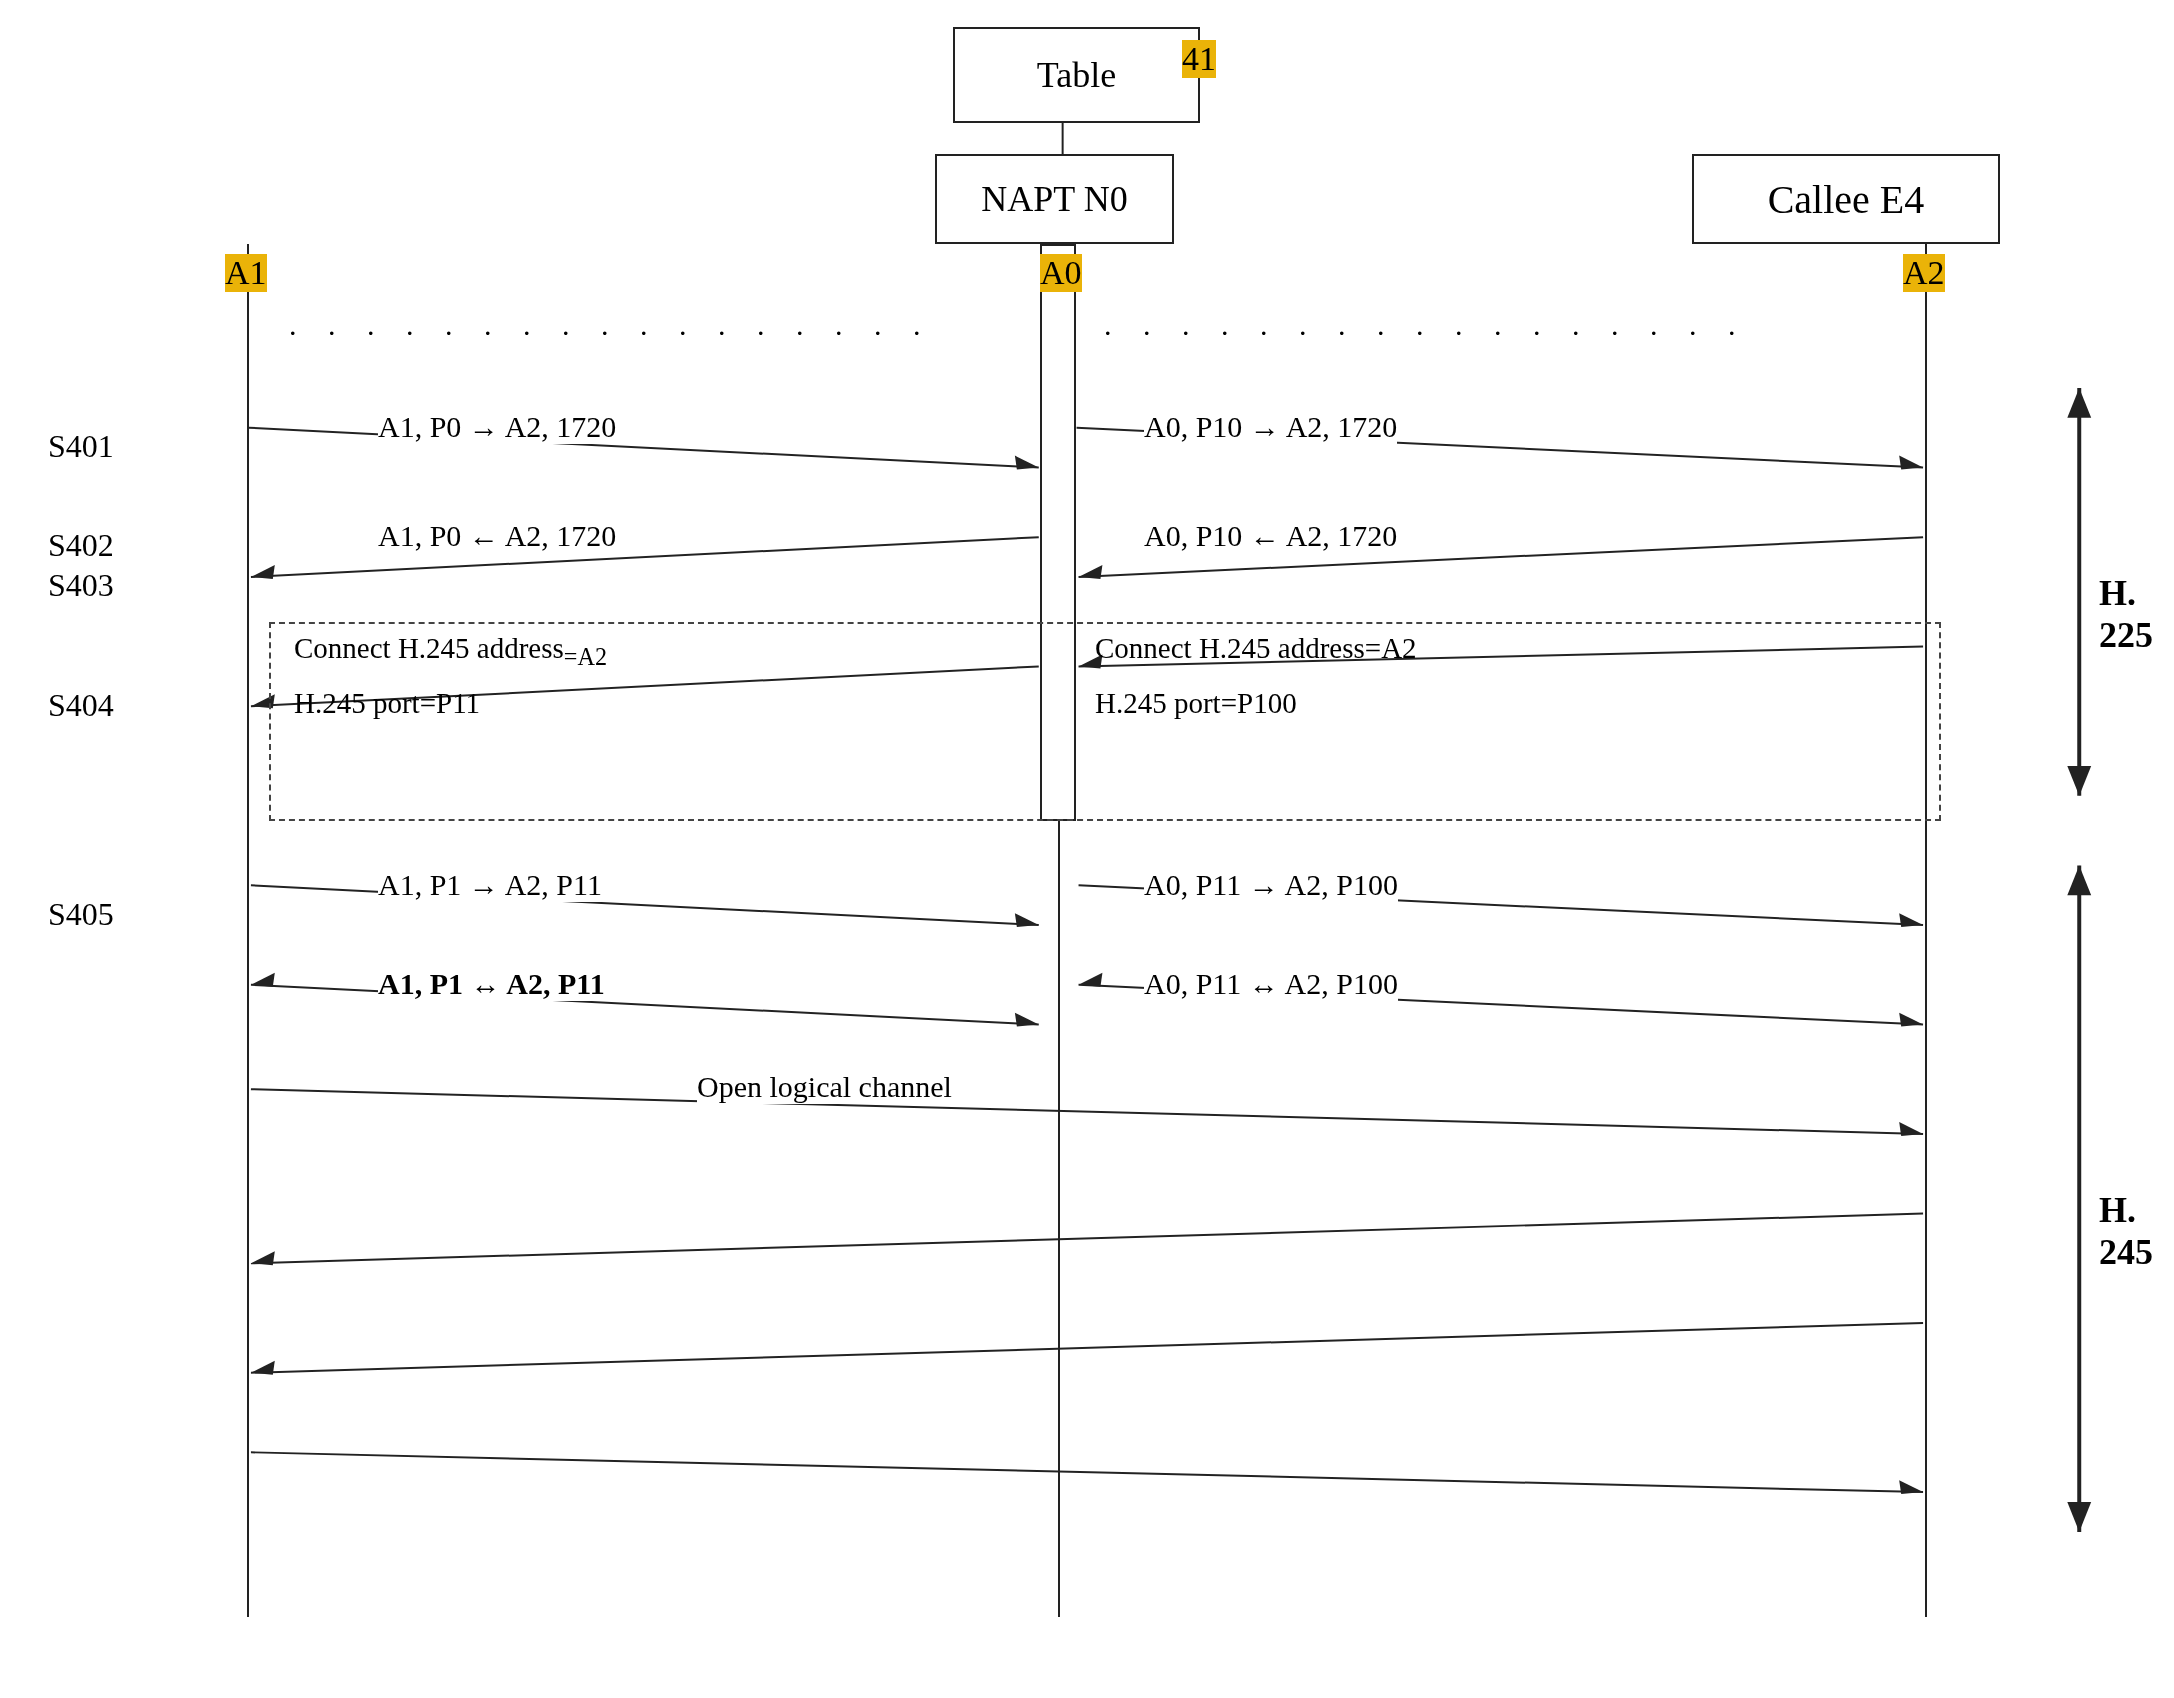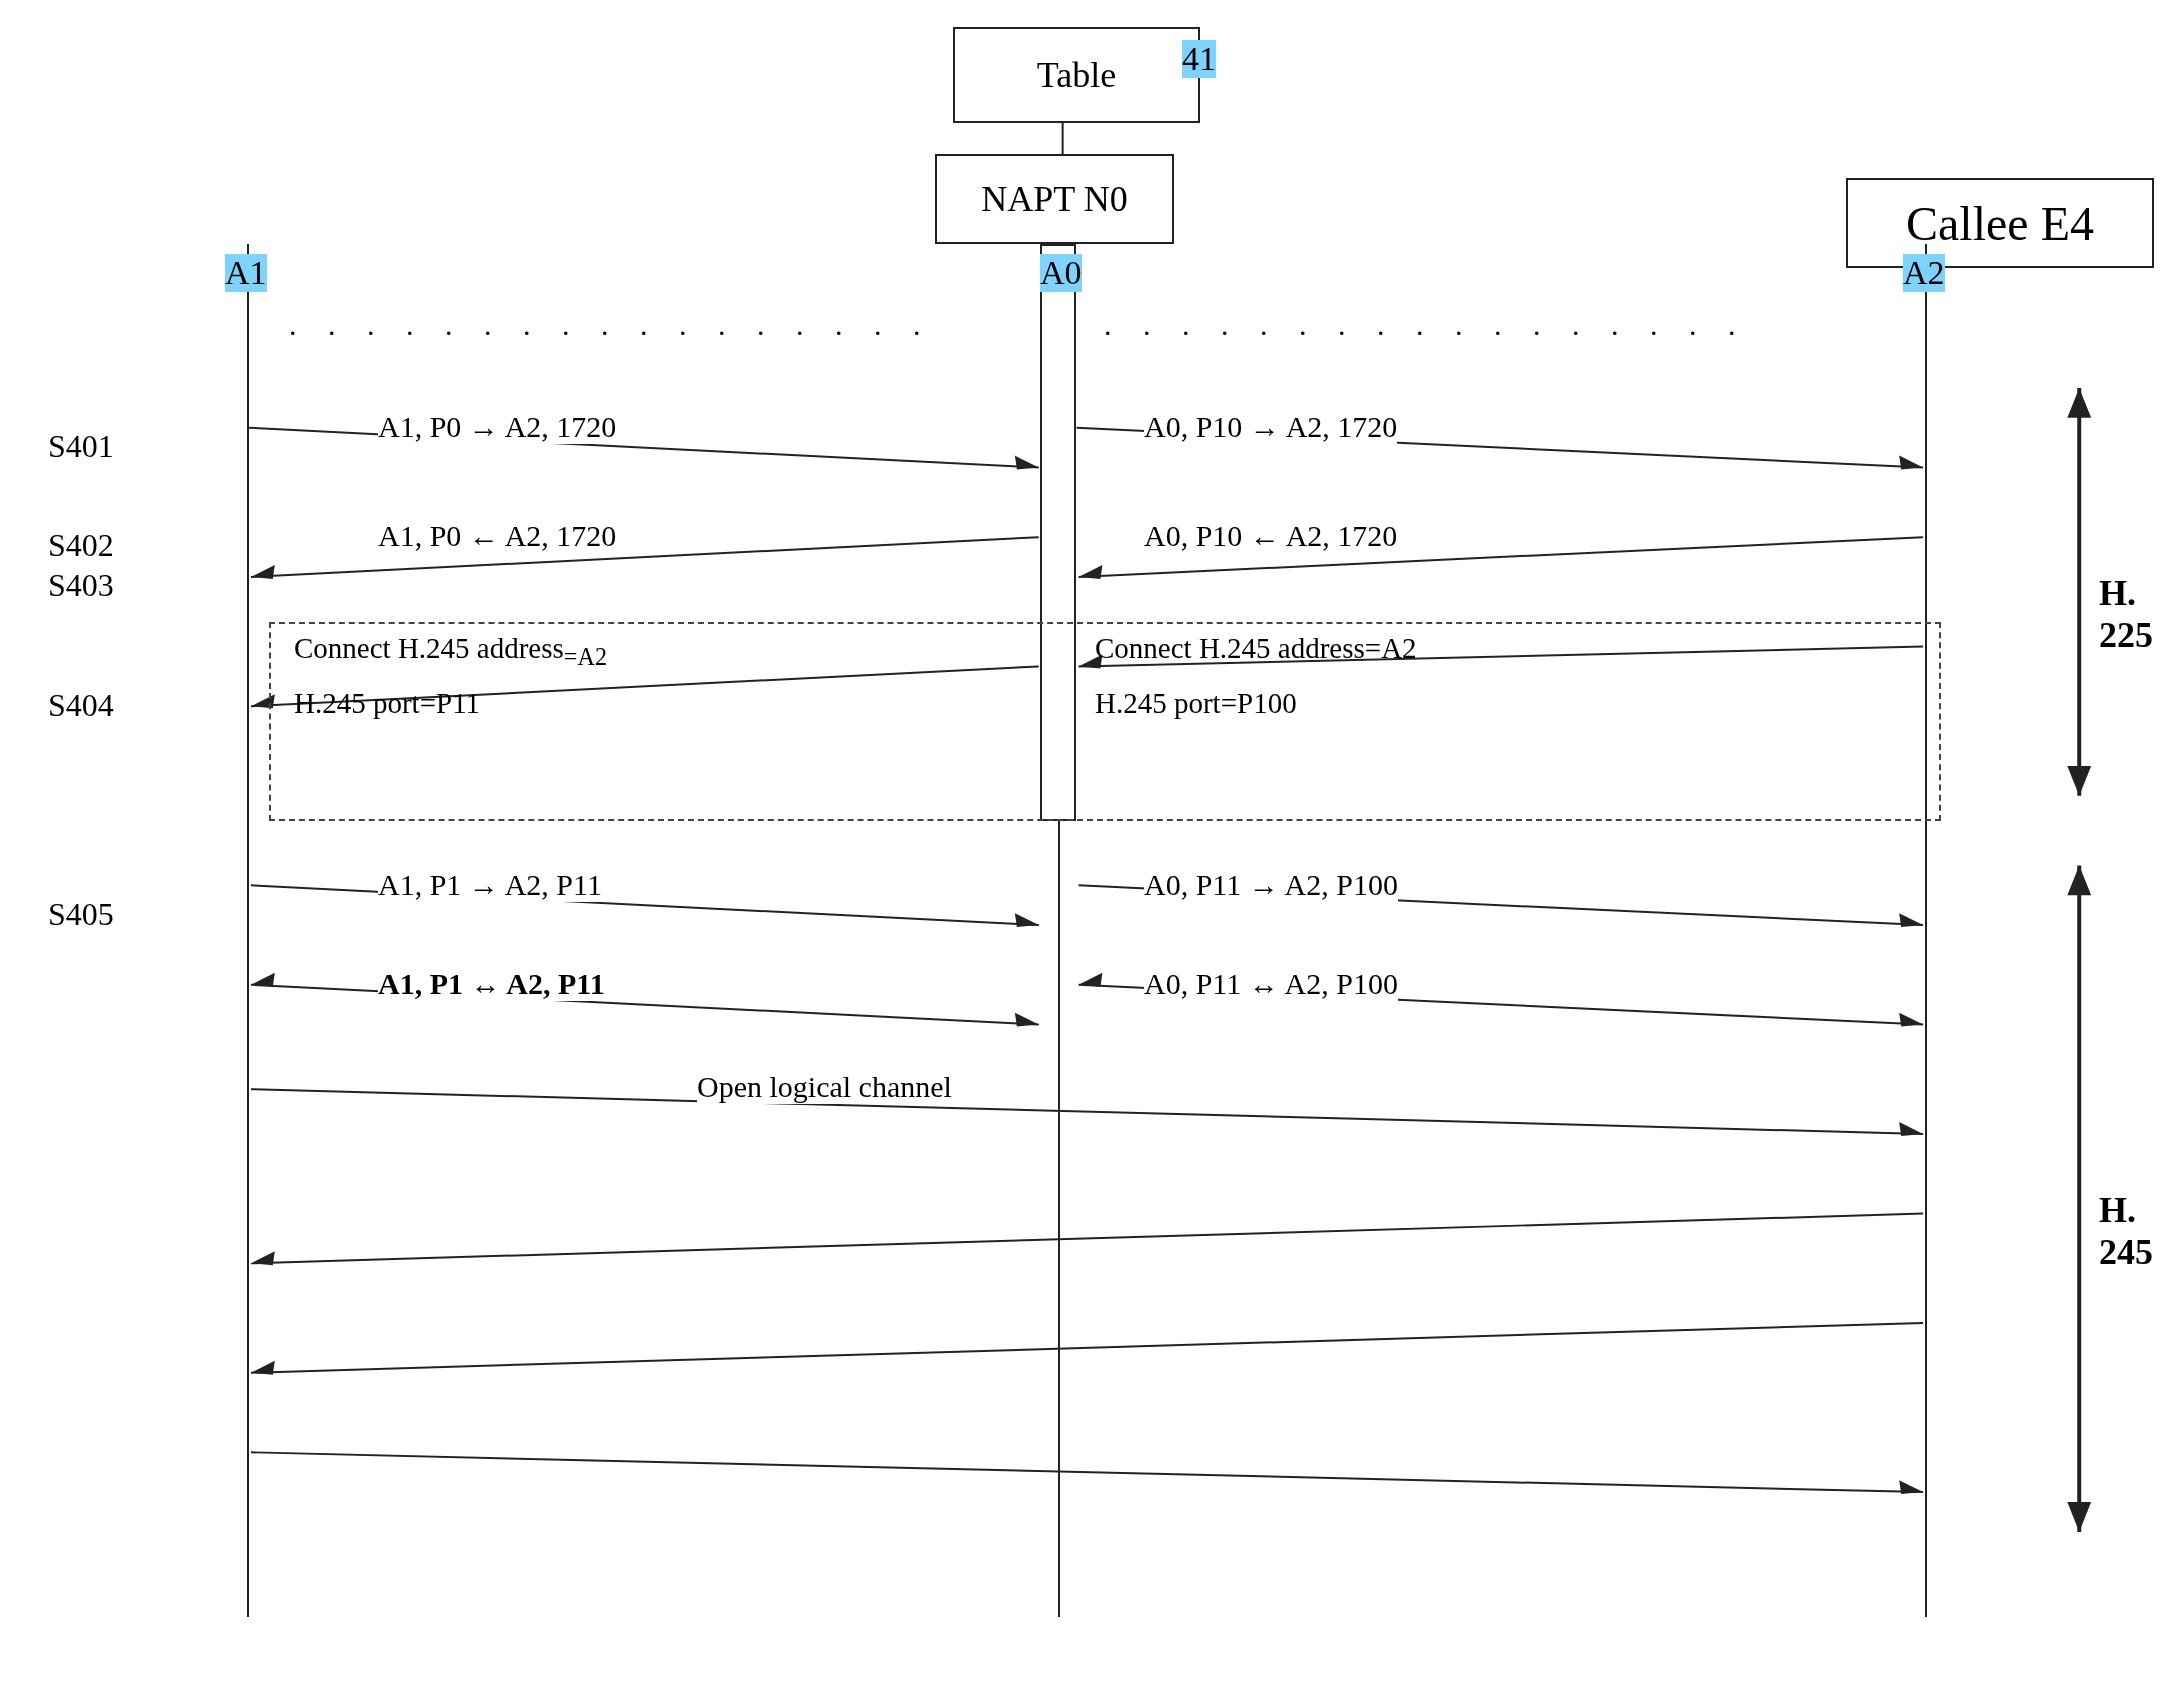--- a/index.html
+++ b/index.html
@@ -36,21 +36,21 @@
     
     .vline-thick {
       position: absolute;
       background: #fff;
       border: 2px solid #222;
     }
     
     .label {
       position: absolute;
       font-size: 32px;
-      background: #7dd3fc;
+      background: #eab308;
     }
     .step-label {
       position: absolute;
       font-size: 32px;
     }
     .section-label {
       position: absolute;
       font-size: 38px;
       font-weight: bold;
     }
@@ -83,21 +83,21 @@
 
   <div class="label" style="left:1182px; top:40px; font-size:34px;">
     <span>41</span>
   </div>
 
 
   <div class="box" style="left:935px; top:154px; width:239px; height:90px; font-size:36px;">
     <span>NAPT N0</span>
   </div>
 
-  <div class="box" style="left:1846px; top:154px; width:308px; height:90px; font-size:48px;margin-top:24px;">
+  <div class="box" style="left:1692px; top:154px; width:308px; height:90px; font-size:40px;">
     <span>Callee E4</span>
   </div>
 
   <div class="vline" style="left:247px; top:244px; height:1373px;"></div>
 
   <div class="label" style="left:225px; top:254px; font-size:34px;">
     <span>A1</span>
   </div>
 
   <div class="vline-thick" style="left:1040px; top:244px; width:36px; height:577px;"></div>

